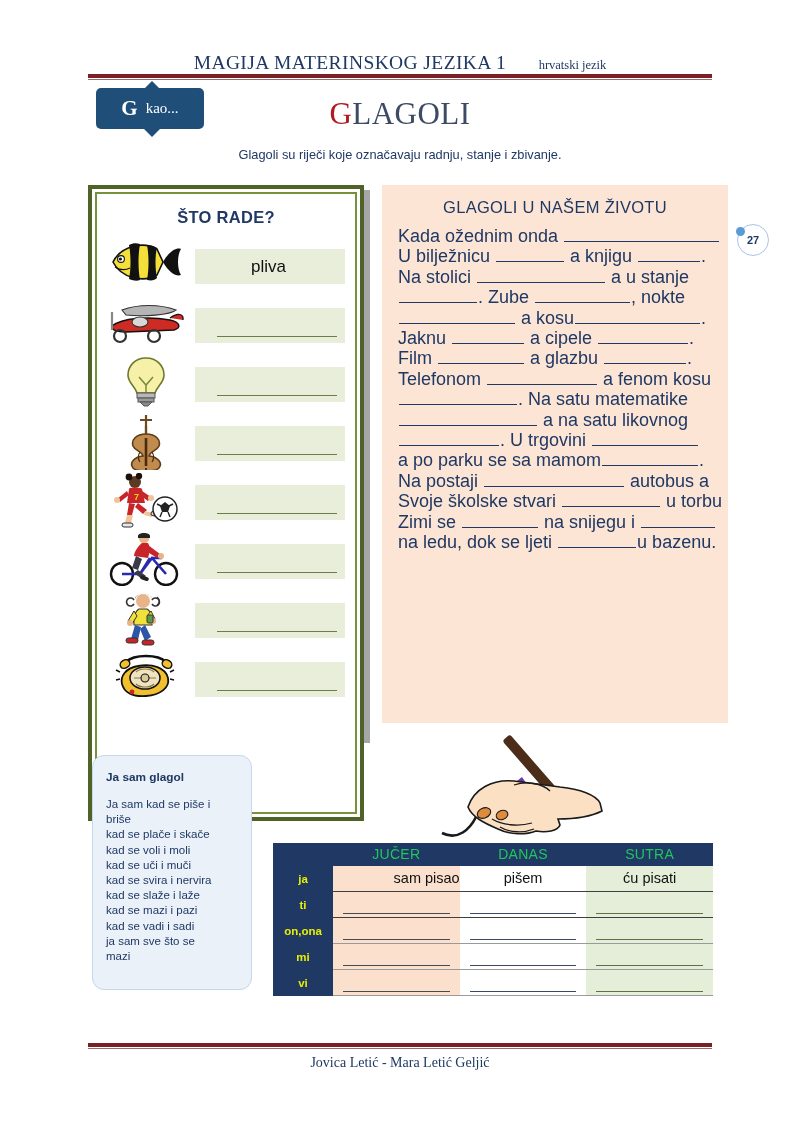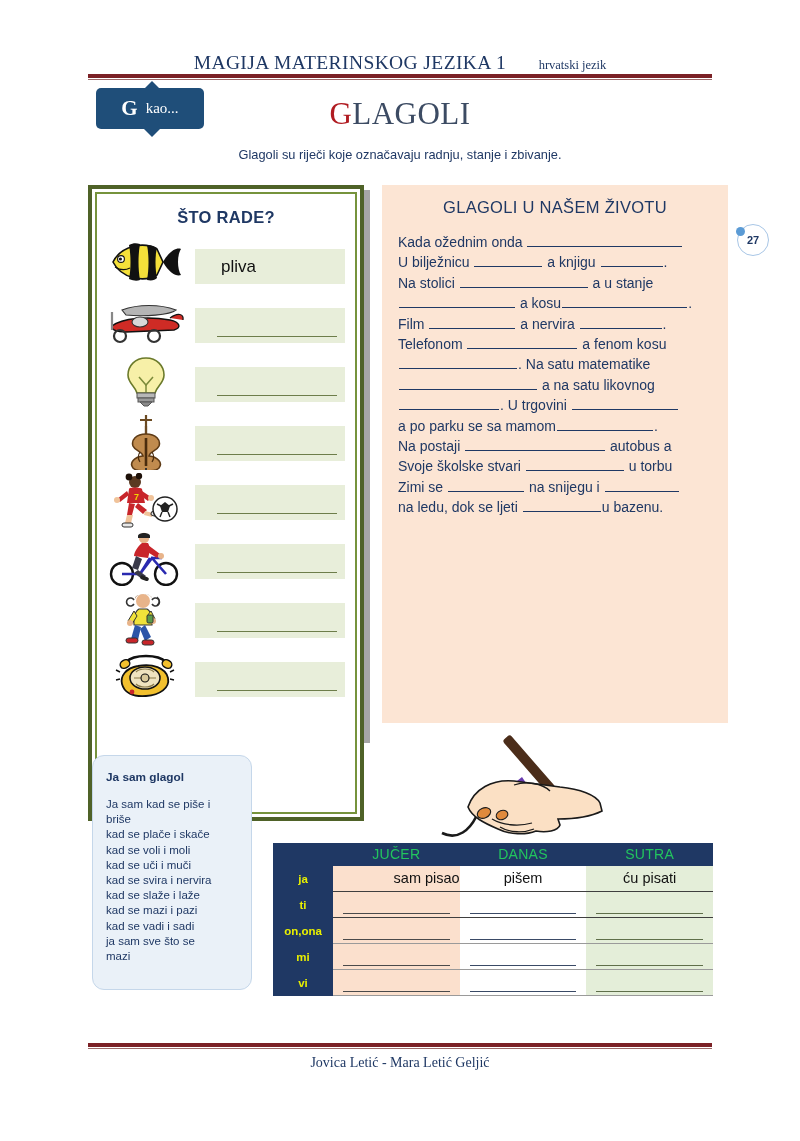--- a/index.html
+++ b/index.html
@@ -179,20 +179,21 @@
     background: #e8eeda;
     margin-right: 10px;
     display: flex;
     align-items: center;
     position: relative;
   }
   .rade-band .answer {
     font-size: 17px;
     color: #111111;
     padding-left: 26px;
+    margin-left: 30px;
   }
   .rade-band .blank {
     position: absolute;
     left: 22px; right: 8px;
     bottom: 6px;
     border-bottom: 1.1px solid #6d7d4a;
   }
 
   
   .panel-peach {
@@ -201,24 +202,24 @@
     width: 346px; height: 538px;
     background: #fce5d4;
     box-sizing: border-box;
     padding: 13px 16px 10px 16px;
   }
   .peach-heading {
     text-align: center;
     font-size: 16.5px;
     color: #1f3864;
     letter-spacing: .3px;
-    margin-bottom: 15px;
+    margin-bottom: 9px;
   }
   .peach-body {
-    font-size: 14px;
+    font-size: 18px;
     color: #1f3864;
     line-height: 20.4px;
     text-align: justify;
   }
   .peach-body .ln { display: block; white-space: nowrap; }
   .ul {
     display: inline-block;
     border-bottom: 1.2px solid #1f3864;
     vertical-align: baseline;
     height: 14px;
@@ -536,22 +537,24 @@
         </div>
     </div>
   </div>
 
   <div class="panel-peach">
     <div class="peach-heading">GLAGOLI U NAŠEM ŽIVOTU</div>
     <div class="peach-body" id="peach-body">
         <span class="ln"><span>Kada  ožednim  onda </span><span class="ul" style="width: 155px;"></span></span>
         <span class="ln"><span>U bilježnicu </span><span class="ul" style="width: 68px;"></span><span>  a knjigu </span><span class="ul" style="width: 62px;"></span><span>.</span></span>
         <span class="ln"><span>Na stolici </span><span class="ul" style="width: 128px;"></span><span> a u stanje</span></span>
+        <span class="ln"><span class="ul" style="width: 78px;"></span><span>. Zube </span><span class="ul" style="width: 95px;"></span><span>, nokte</span></span>
         <span class="ln"><span class="ul" style="width: 116px;"></span><span> a kosu</span><span class="ul" style="width: 125px;"></span><span>.</span></span>
-        <span class="ln"><span>Film </span><span class="ul" style="width: 86px;"></span><span>  a nervira  </span><span class="ul" style="width: 82px;"></span><span>.</span></span>
+        <span class="ln"><span>Jaknu </span><span class="ul" style="width: 72px;"></span><span>  a cipele </span><span class="ul" style="width: 90px;"></span><span>.</span></span>
+        <span class="ln"><span>Film </span><span class="ul" style="width: 86px;"></span><span>  a glazbu  </span><span class="ul" style="width: 82px;"></span><span>.</span></span>
         <span class="ln"><span>Telefonom </span><span class="ul" style="width: 110px;"></span><span> a fenom kosu</span></span>
         <span class="ln"><span class="ul" style="width: 118px;"></span><span>. Na  satu  matematike</span></span>
         <span class="ln"><span class="ul" style="width: 138px;"></span><span> a na satu likovnog</span></span>
         <span class="ln"><span class="ul" style="width: 100px;"></span><span>. U trgovini </span><span class="ul" style="width: 106px;"></span></span>
         <span class="ln"><span>a po parku se sa mamom</span><span class="ul" style="width: 96px;"></span><span>.</span></span>
         <span class="ln"><span>Na postaji </span><span class="ul" style="width: 140px;"></span><span> autobus a</span></span>
         <span class="ln"><span>Svoje školske stvari </span><span class="ul" style="width: 98px;"></span><span> u torbu</span></span>
         <span class="ln"><span>Zimi se </span><span class="ul" style="width: 76px;"></span><span> na snijegu i </span><span class="ul" style="width: 74px;"></span></span>
         <span class="ln"><span>na ledu, dok se ljeti </span><span class="ul" style="width: 78px;"></span><span>u bazenu.</span></span>
       </div>

